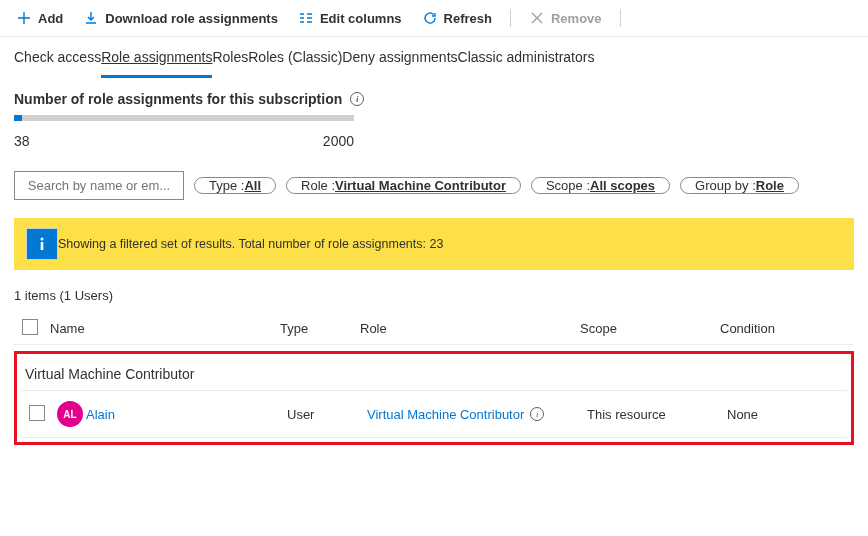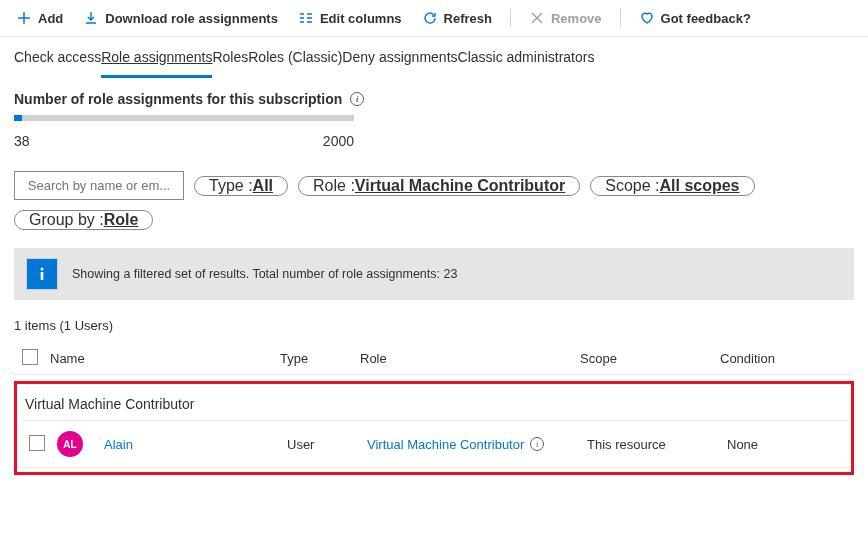--- a/index.html
+++ b/index.html
@@ -85,27 +85,27 @@
     display:flex;justify-content:space-between;font-size:14px;margin-top:12px;
   }
 
   .filters-row {
     display:flex;gap:10px;align-items:center;margin-top:22px;flex-wrap:wrap;
   }
   .search-input {
     border:1px solid #8a8886;padding:6px 8px;font-size:13px;width:170px;color:#605e5c;text-align:center;
   }
   .pill {
-    border:1px solid #8a8886;border-radius:16px;padding:0 14px;font-size:16px;
+    border:1px solid #8a8886;border-radius:16px;padding:0 14px;font-size:13px;
     display:inline-flex;align-items:center;cursor:pointer;background:#fff;
   }
   .pill b { font-weight:600;text-decoration:underline; }
 
   .info-banner {
-    background:#e5e5e5;margin-top:18px;padding:10px 12px;display:flex;align-items:center;gap:14px;
+    background:#fde047;margin-top:18px;padding:10px 12px;display:flex;align-items:center;
     font-size:12.5px;color:#323130;
   }
   .info-banner .big-i {
     width:32px;height:32px;background:#0078d4;display:flex;align-items:center;justify-content:center;border:1px solid #cfcfcf;
   }
   .big-i svg{width:20px;height:20px;}
 
   .items-count { margin-top:18px;font-size:13px; }
 
   .table {
@@ -124,21 +124,21 @@
   .data-row td {
     padding:10px 4px;font-size:13px;border-bottom:1px solid #edebe9;vertical-align:middle;
   }
   .highlight-box {
     border:3px solid #e81123;padding:4px;margin-top:6px;
   }
   .avatar {
     width:26px;height:26px;border-radius:50%;background:#e3008c;color:#fff;
     display:inline-flex;align-items:center;justify-content:center;font-size:10px;font-weight:600;
   }
-  .name-cell{display:flex;align-items:center;gap:21px;}
+  .name-cell{display:flex;align-items:center;gap:3px;}
   .link{color:#0078d4;cursor:pointer;}
   .role-cell{display:flex;align-items:center;gap:6px;}
 </style>
 </head>
 <body>
 
 <div class="toolbar">
   <div class="toolbar-btn">
     <span class="icon">
       <svg viewBox="0 0 16 16">
@@ -174,28 +174,20 @@
   <div class="toolbar-sep"></div>
   <div class="toolbar-btn disabled">
     <span class="icon">
       <svg viewBox="0 0 16 16">
           <path stroke="#a19f9d" stroke-width="1.4" fill="none" d="M3 3l10 10M13 3L3 13"></path>
         </svg>
     </span>
     <span>Remove</span>
   </div>
   <div class="toolbar-sep"></div>
-  <div class="toolbar-btn">
-    <span class="icon">
-      <svg viewBox="0 0 16 16">
-          <path class="blue-stroke" d="M8 13s-5-3-5-7a3 3 0 0 1 5-2 3 3 0 0 1 5 2c0 4-5 7-5 7z"></path>
-        </svg>
-    </span>
-    <span>Got feedback?</span>
-  </div>
 </div>
 
 <div class="tabs">
   <div class="tab">Check access</div>
   <div class="tab active">Role assignments</div>
   <div class="tab">Roles</div>
   <div class="tab">Roles (Classic)</div>
   <div class="tab">Deny assignments</div>
   <div class="tab">Classic administrators</div>
 </div>

